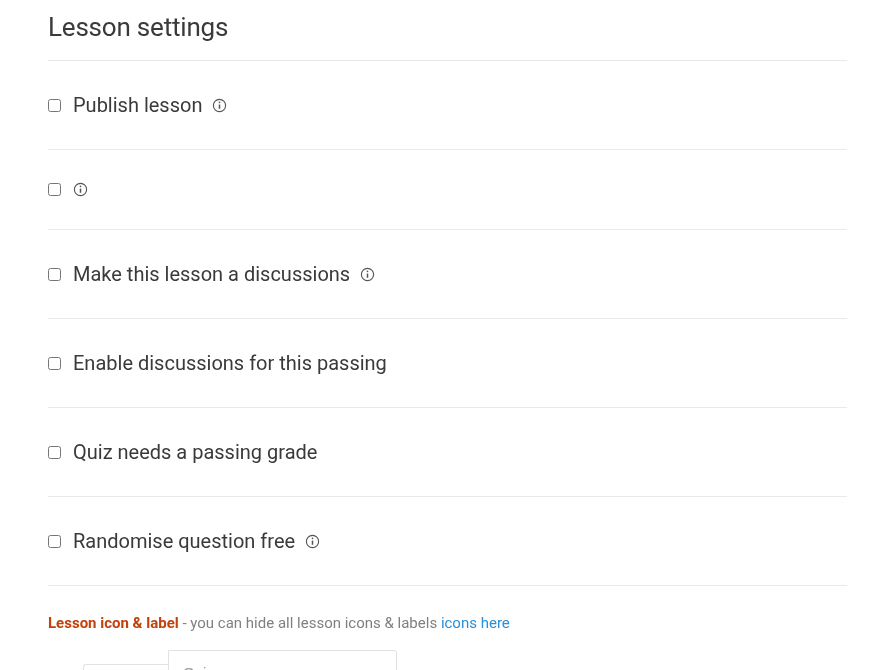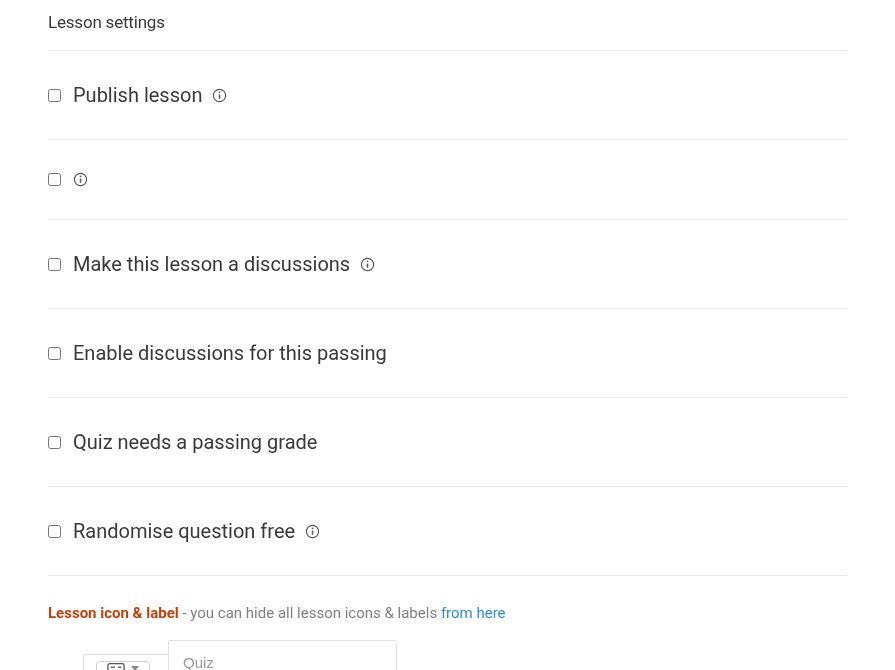--- a/index.html
+++ b/index.html
@@ -9,21 +9,21 @@
     }
     body {
       font-family: -apple-system, BlinkMacSystemFont, "Segoe UI", Roboto, "Helvetica Neue", Arial, sans-serif;
       background: #ffffff;
       color: #2b2b2b;
       width: 895px;
       height: 670px;
       padding: 12px 48px 0 48px;
     }
     h1.page-title {
-      font-size: 17px;
+      font-size: 26px;
       font-weight: 400;
       color: #3a3a3a;
       margin-bottom: 18px;
       letter-spacing: -0.2px;
     }
     .divider {
       border: none;
       border-top: 1px solid #e9e9e9;
     }
     .setting-row {
@@ -189,21 +189,21 @@
       <line x1="8" y1="7" x2="8" y2="11.5" stroke-width="1.6"></line>
       <circle cx="8" cy="4.6" r="0.9" fill="#555" stroke="none"></circle>
     </svg>
   </span>
 </div>
 
 <hr class="divider">
 
 <div class="icon-label-section">
   <p class="icon-label-heading">
-    <span class="bold-part">Lesson icon &amp; label</span><span> - you can hide all lesson icons &amp; labels </span><a>from here</a>
+    <span class="bold-part">Lesson icon &amp; label</span><span> - you can hide all lesson icons &amp; labels </span><a>icons here</a>
   </p>
   <div class="icon-label-controls">
     <div class="icon-selector-wrapper">
       <div class="icon-selector">
         <svg class="card-icon" viewBox="0 0 20 14" fill="none" stroke="#555" stroke-width="1.4">
           <rect x="1" y="1" width="18" height="12" rx="2"></rect>
           <line x1="4" y1="5" x2="9" y2="5"></line>
           <line x1="4" y1="9" x2="9" y2="9"></line>
           <line x1="12" y1="5" x2="16" y2="5"></line>
           <line x1="12" y1="9" x2="16" y2="9"></line>

